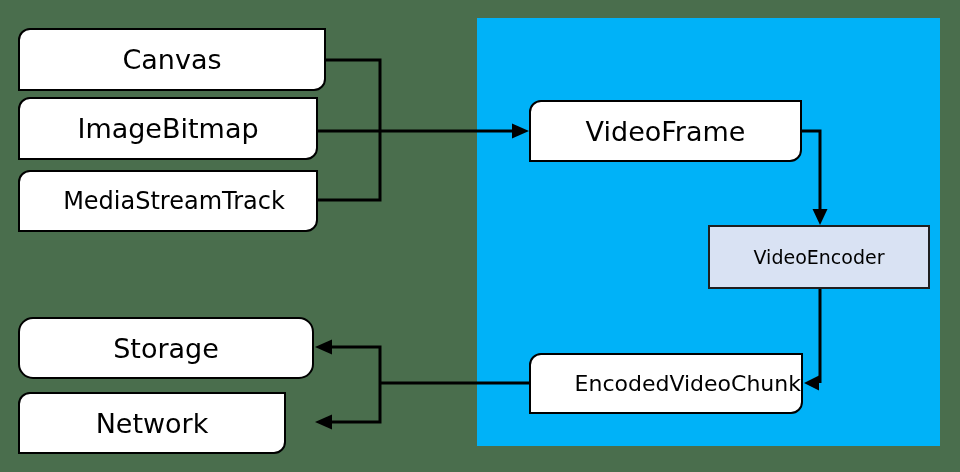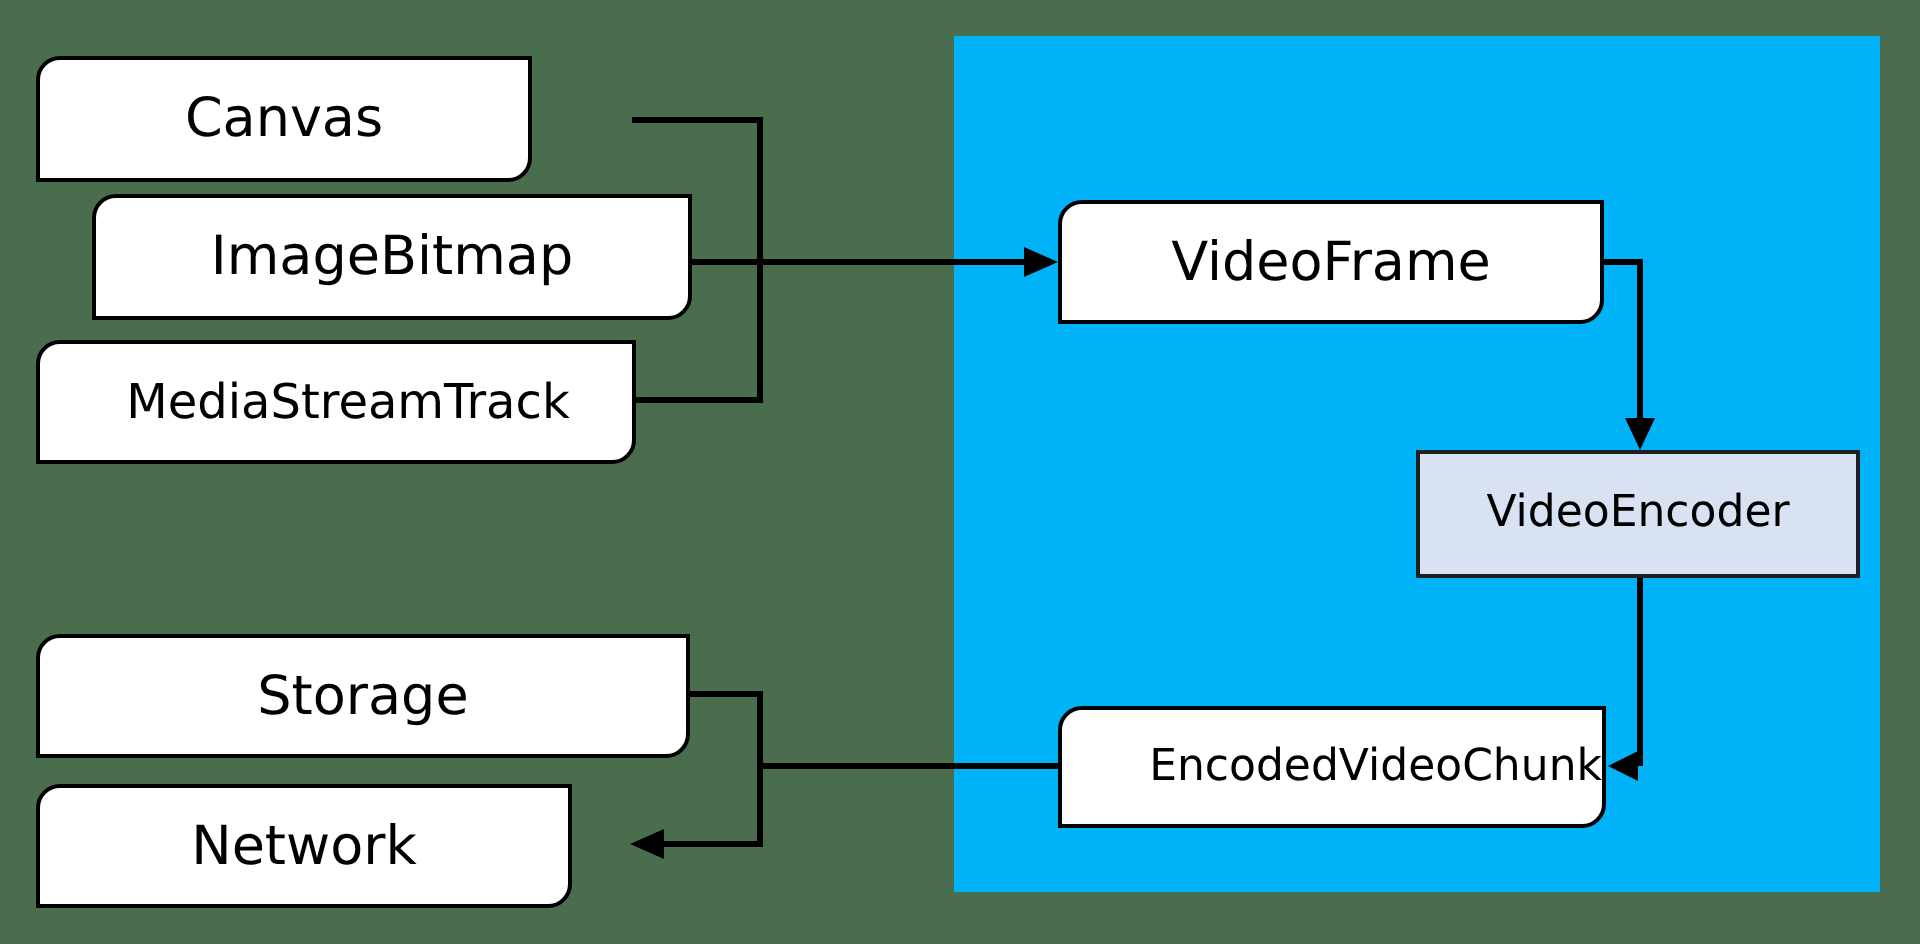--- a/index.html
+++ b/index.html
@@ -58,21 +58,21 @@
     color:var(--text);
     line-height:1;
     white-space:nowrap;
   }
   .node--encoder{
     background:var(--encoder-fill);
     border:2px solid var(--encoder-border);
     border-radius:0;
   }
   .fs27{font-size:27px;}
-  .fs25{font-size:22px;}
+  .fs25{font-size:19px;}
   .fs24{font-size:24px;padding-left:12px;}
   .fs22{font-size:22px;justify-content:flex-end;}
 </style>
 </head>
 <body>
 
 <div class="stage">
 
   <div class="panel"></div>
 
@@ -87,45 +87,45 @@
     <polygon points="820,225 812.5,209 827.5,209"></polygon>
 
     <path d="M820 288 V383"></path>
     <polygon points="804,383 819,375.5 819,390.5"></polygon>
 
     <path d="M529 383 H380 M332 347 H380 V422 H332"></path>
     <polygon points="315,347 332,339.5 332,354.5"></polygon>
     <polygon points="315,422 332,414.5 332,429.5"></polygon>
   </svg>
 
-  <div class="node fs27" style="left:18px;top:28px;width:248px;height:63px;">
+  <div class="node fs27" style="left:18px;top:28px;width:308px;height:63px;">
     <span>Canvas</span>
   </div>
 
-  <div class="node fs27" style="left:18px;top:97px;width:300px;height:63px;margin-left:28px;">
+  <div class="node fs27" style="left:18px;top:97px;width:300px;height:63px;">
     <span>ImageBitmap</span>
   </div>
 
   <div class="node fs24" style="left:18px;top:170px;width:300px;height:62px;">
     <span>MediaStreamTrack</span>
   </div>
 
   <div class="node fs27" style="left:529px;top:100px;width:273px;height:62px;justify-content:center;">
     <span>VideoFrame</span>
   </div>
 
   <div class="node node--encoder fs25" style="left:708px;top:225px;width:222px;height:64px;">
     <span>VideoEncoder</span>
   </div>
 
   <div class="node fs22" style="left:529px;top:353px;width:274px;height:61px;">
     <span>EncodedVideoChunk</span>
   </div>
 
-  <div class="node fs27" style="left:18px;top:317px;width:327px;height:62px;">
+  <div class="node fs27" style="left:18px;top:317px;width:296px;height:62px;border-radius:15px;">
     <span>Storage</span>
   </div>
 
   <div class="node fs27" style="left:18px;top:392px;width:268px;height:62px;">
     <span>Network</span>
   </div>
 
 </div>
 
 </body></html>

